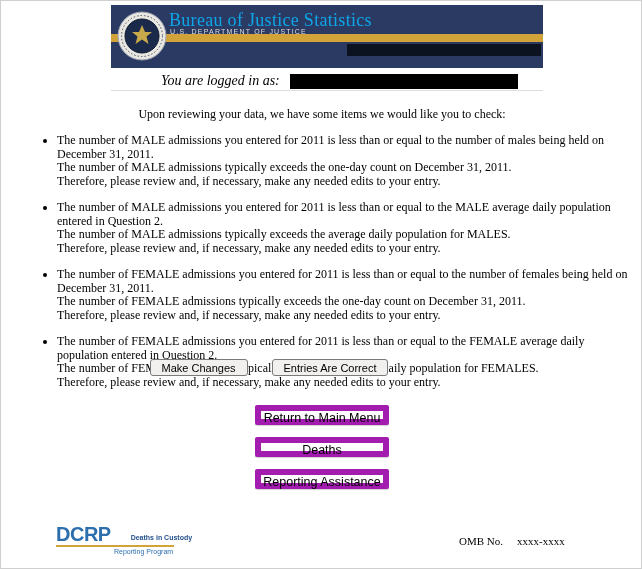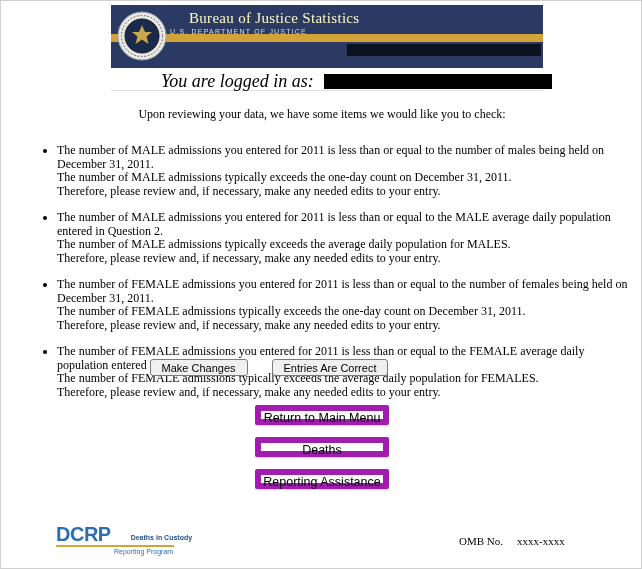--- a/index.html
+++ b/index.html
@@ -23,54 +23,53 @@
   .gold-stripe {
     position: absolute; left: 0; right: 0; top: 29px; height: 8px;
     background: #D2A338; z-index: 1;
   }
   .seal {
     position: absolute; left: 6px; top: 6px; width: 50px; height: 50px;
     z-index: 3; display: block;
   }
   .banner-title {
     position: absolute; left: 58px; top: 5px; z-index: 2;
-    font-size: 15px; color: #fef9c3; letter-spacing: .3px;
+    font-size: 18px; color: #0ea5e9; letter-spacing: .3px;
     font-family: "Liberation Serif", serif;
-    margin-left: 20px;
   }
   .banner-sub {
     position: absolute; left: 59px; top: 23px; z-index: 2;
     font-size: 7px; color: #DEDEDE; letter-spacing: 1.2px;
     font-family: "Liberation Sans", sans-serif;
   }
   .nav-box {
     position: absolute; left: 236px; top: 39px; width: 194px; height: 12px;
     background: #0B1220; z-index: 2;
   }
 
   
   .login-row {
     position: absolute; left: 110px; top: 70px; width: 432px; height: 20px;
     border-bottom: 1px solid #dedede;
     padding-left: 50px;
     white-space: nowrap;
   }
   .login-label {
-    font-style: italic; font-size: 18px;
+    font-style: italic; font-size: 14px;
     vertical-align: middle;
   }
   .login-redacted {
     display: inline-block; width: 228px; height: 15px;
     background: #000; margin-left: 6px; vertical-align: middle;
   }
 
   
   .content { position: absolute; left: 0; top: 106px; width: 642px; }
   .intro { text-align: center; font-size: 12px; }
-  ul.items { margin-top: 22px; padding-left: 56px; padding-right: 8px; list-style: disc; }
+  ul.items { margin-top: 12px; padding-left: 56px; padding-right: 8px; list-style: disc; }
   ul.items li { font-size: 12px; line-height: 13.5px; margin-bottom: 13px; }
   ul.items li .line { display: block; }
 
   
   .btn-row {
     position: absolute; top: 358px; left: 0; width: 536px;
     display: flex; justify-content: center; gap: 24px;
   }
   .small-btn {
     height: 17px; padding: 0 11px;

